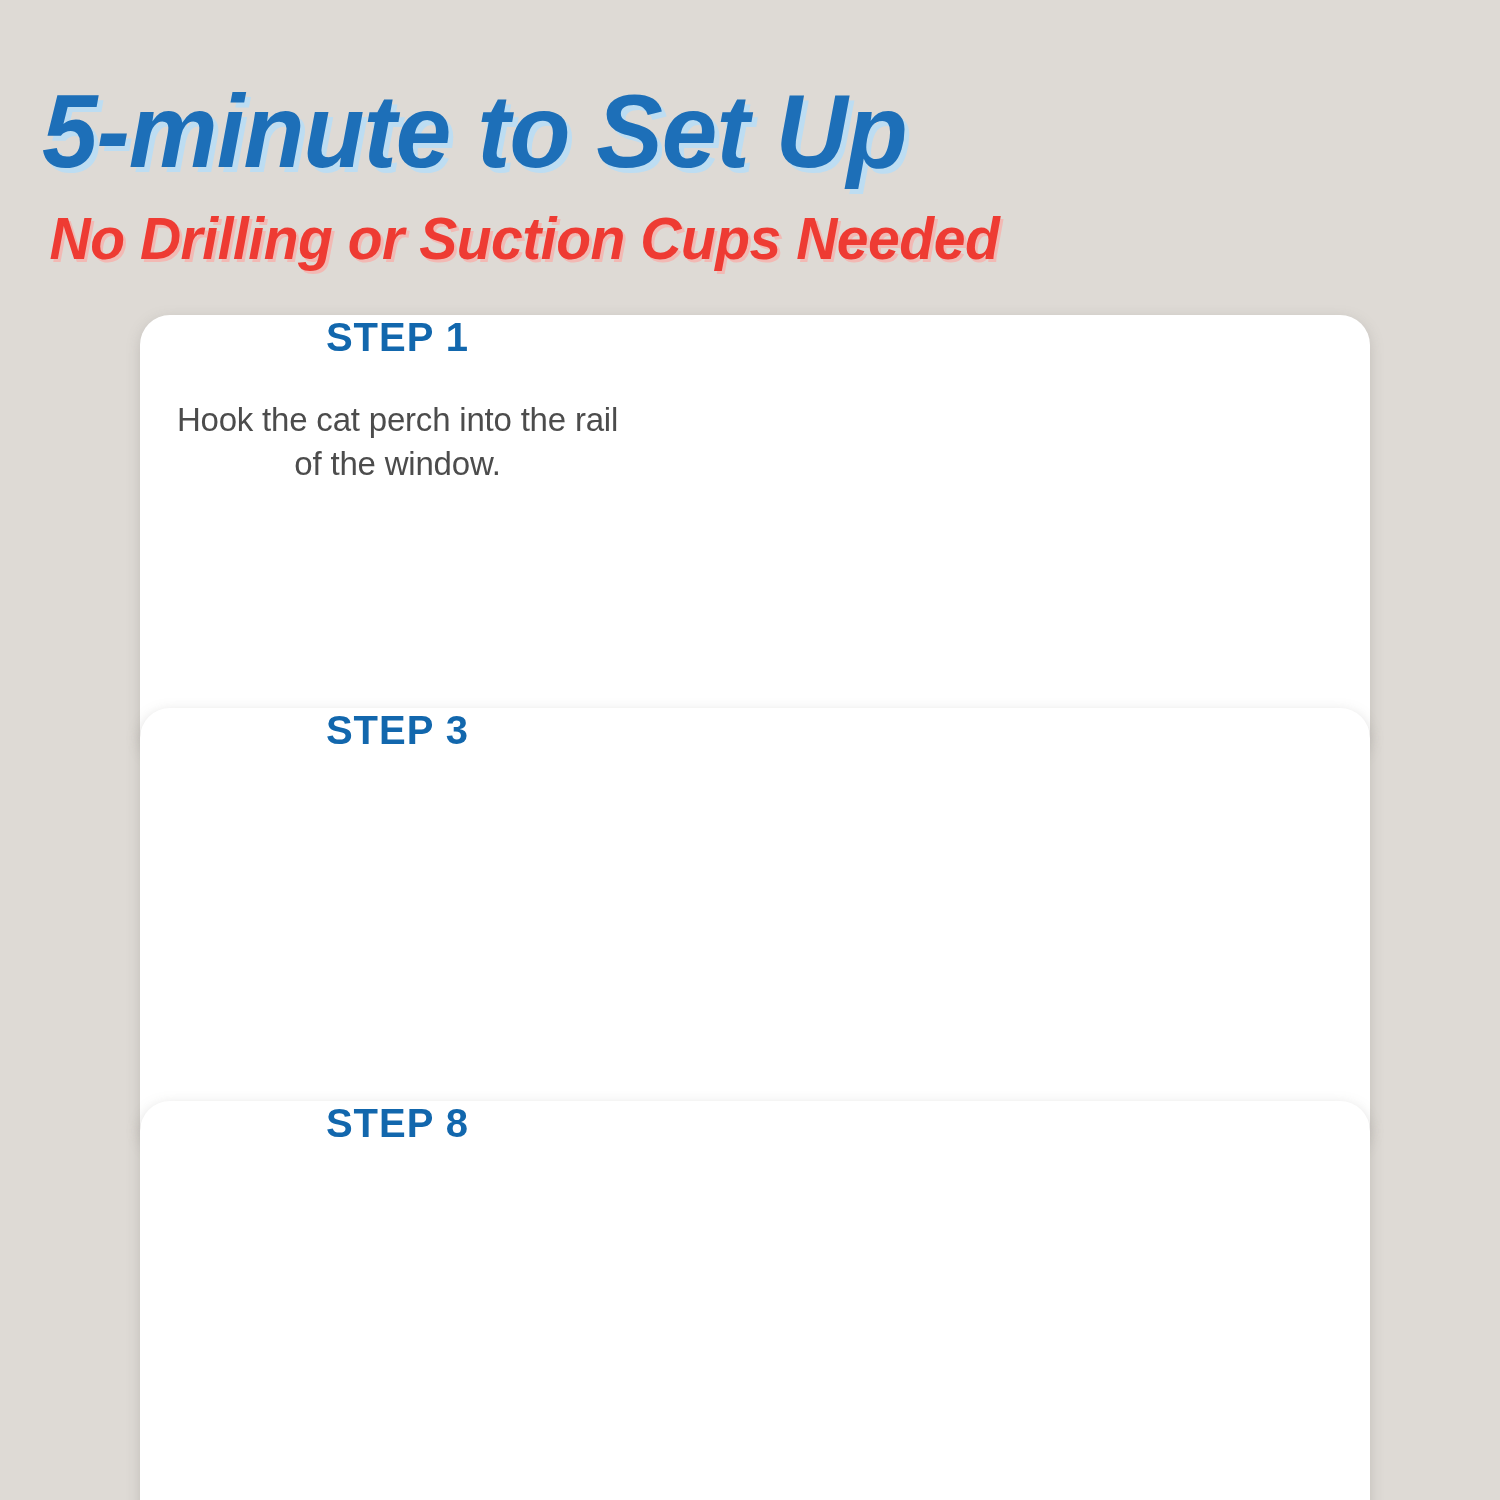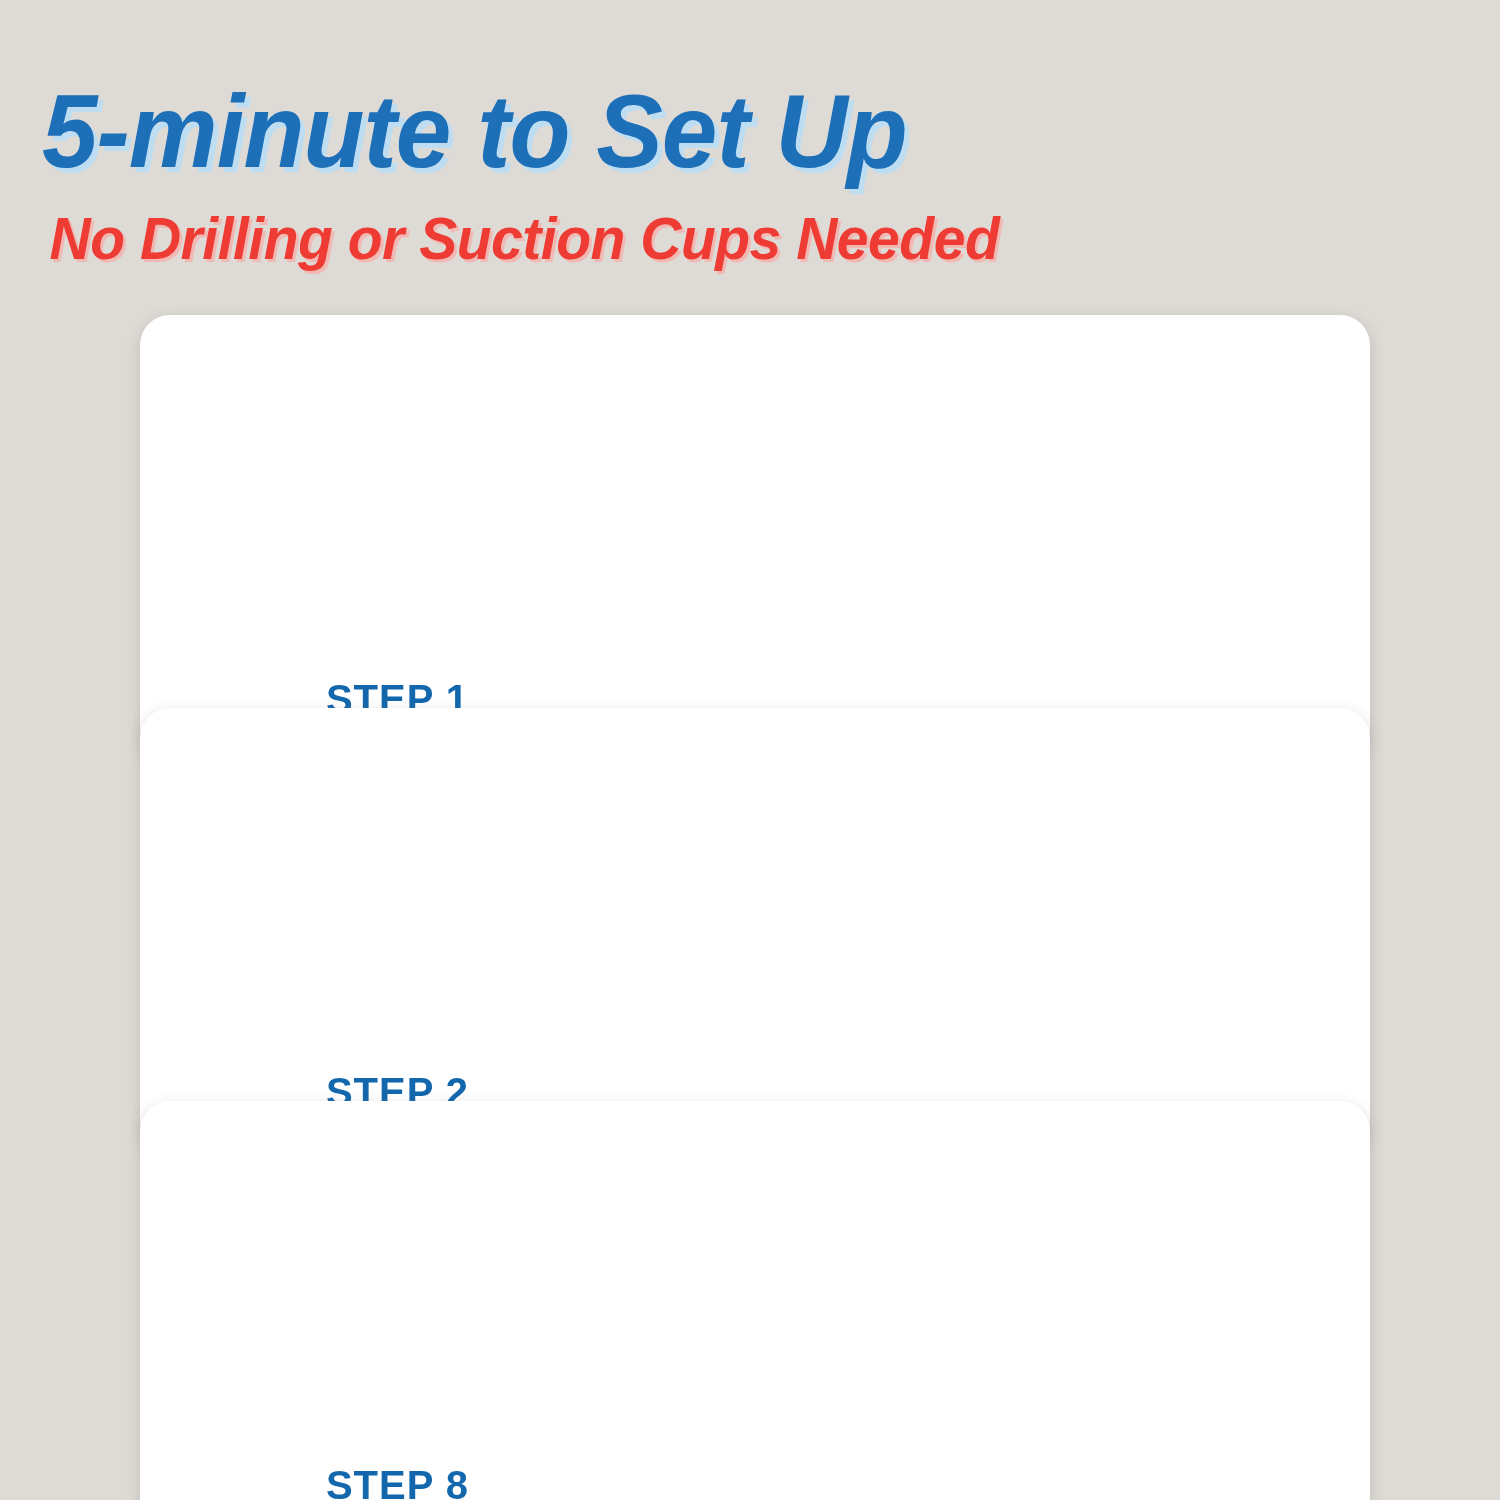--- a/index.html
+++ b/index.html
@@ -27,21 +27,21 @@
     text-shadow:3px 3px 0 #f2b9b4;
     transform:scaleX(0.95);
   }
 
   
   .card {
     position:absolute; left:140px; width:1230px; height:445px;
     background:#ffffff; border-radius:30px;
     box-shadow:0 4px 14px rgba(120,115,110,.28);
     overflow:hidden;
-    display:flex; align-items:flex-end;
+    display:flex; align-items:flex-start;
   }
   #card-1 { top:315px; }
   #card-2 { top:708px; }
   #card-3 { top:1101px; }
 
   .card-text {
     width:515px; flex:0 0 515px;
     display:flex; flex-direction:column;
     align-items:center; justify-content:center;
     padding:0 20px;
@@ -435,20 +435,21 @@
 <div class="page">
 
   <div class="header">
     <div class="headline">5-minute to Set Up</div>
     <div class="subhead">No Drilling or Suction Cups Needed</div>
   </div>
 
   <div class="card" id="card-1">
     <div class="card-text">
       <div class="step-title">STEP 1</div>
+      <div class="step-desc">Hook the cat perch into the rail of the window.</div>
     </div>
     <div class="photo">
       <div class="s1-bg"></div>
       <div class="s1-window-glass"></div>
       <div class="s1-window-frame-dark"></div>
       <div class="s1-sill-top"></div>
       <div class="s1-rail"></div>
       <div class="s1-rail2"></div>
       <div class="s1-lowerwall"></div>
 
@@ -478,21 +479,21 @@
         <div class="ins-clip"></div>
         <div class="ins-gray-pad"></div>
         <div class="ins-white-pad"></div>
         <div class="s1-screw" style="left:15%; top:48%;"></div>
       </div>
     </div>
   </div>
 
   <div class="card" id="card-2">
     <div class="card-text">
-      <div class="step-title">STEP 2</div>
+      <div class="step-title">STEP 3</div>
     </div>
     <div class="photo">
       <div class="s2-bg"></div>
       <div class="s2-glass-r"></div>
       <div class="s2-darkframe2"></div>
       <div class="s2-darkframe"></div>
       <div class="s2-wallR"></div>
       <div class="s2-darkedge"></div>
       <div class="s2-sill"></div>
       <div class="s2-sill2"></div>

